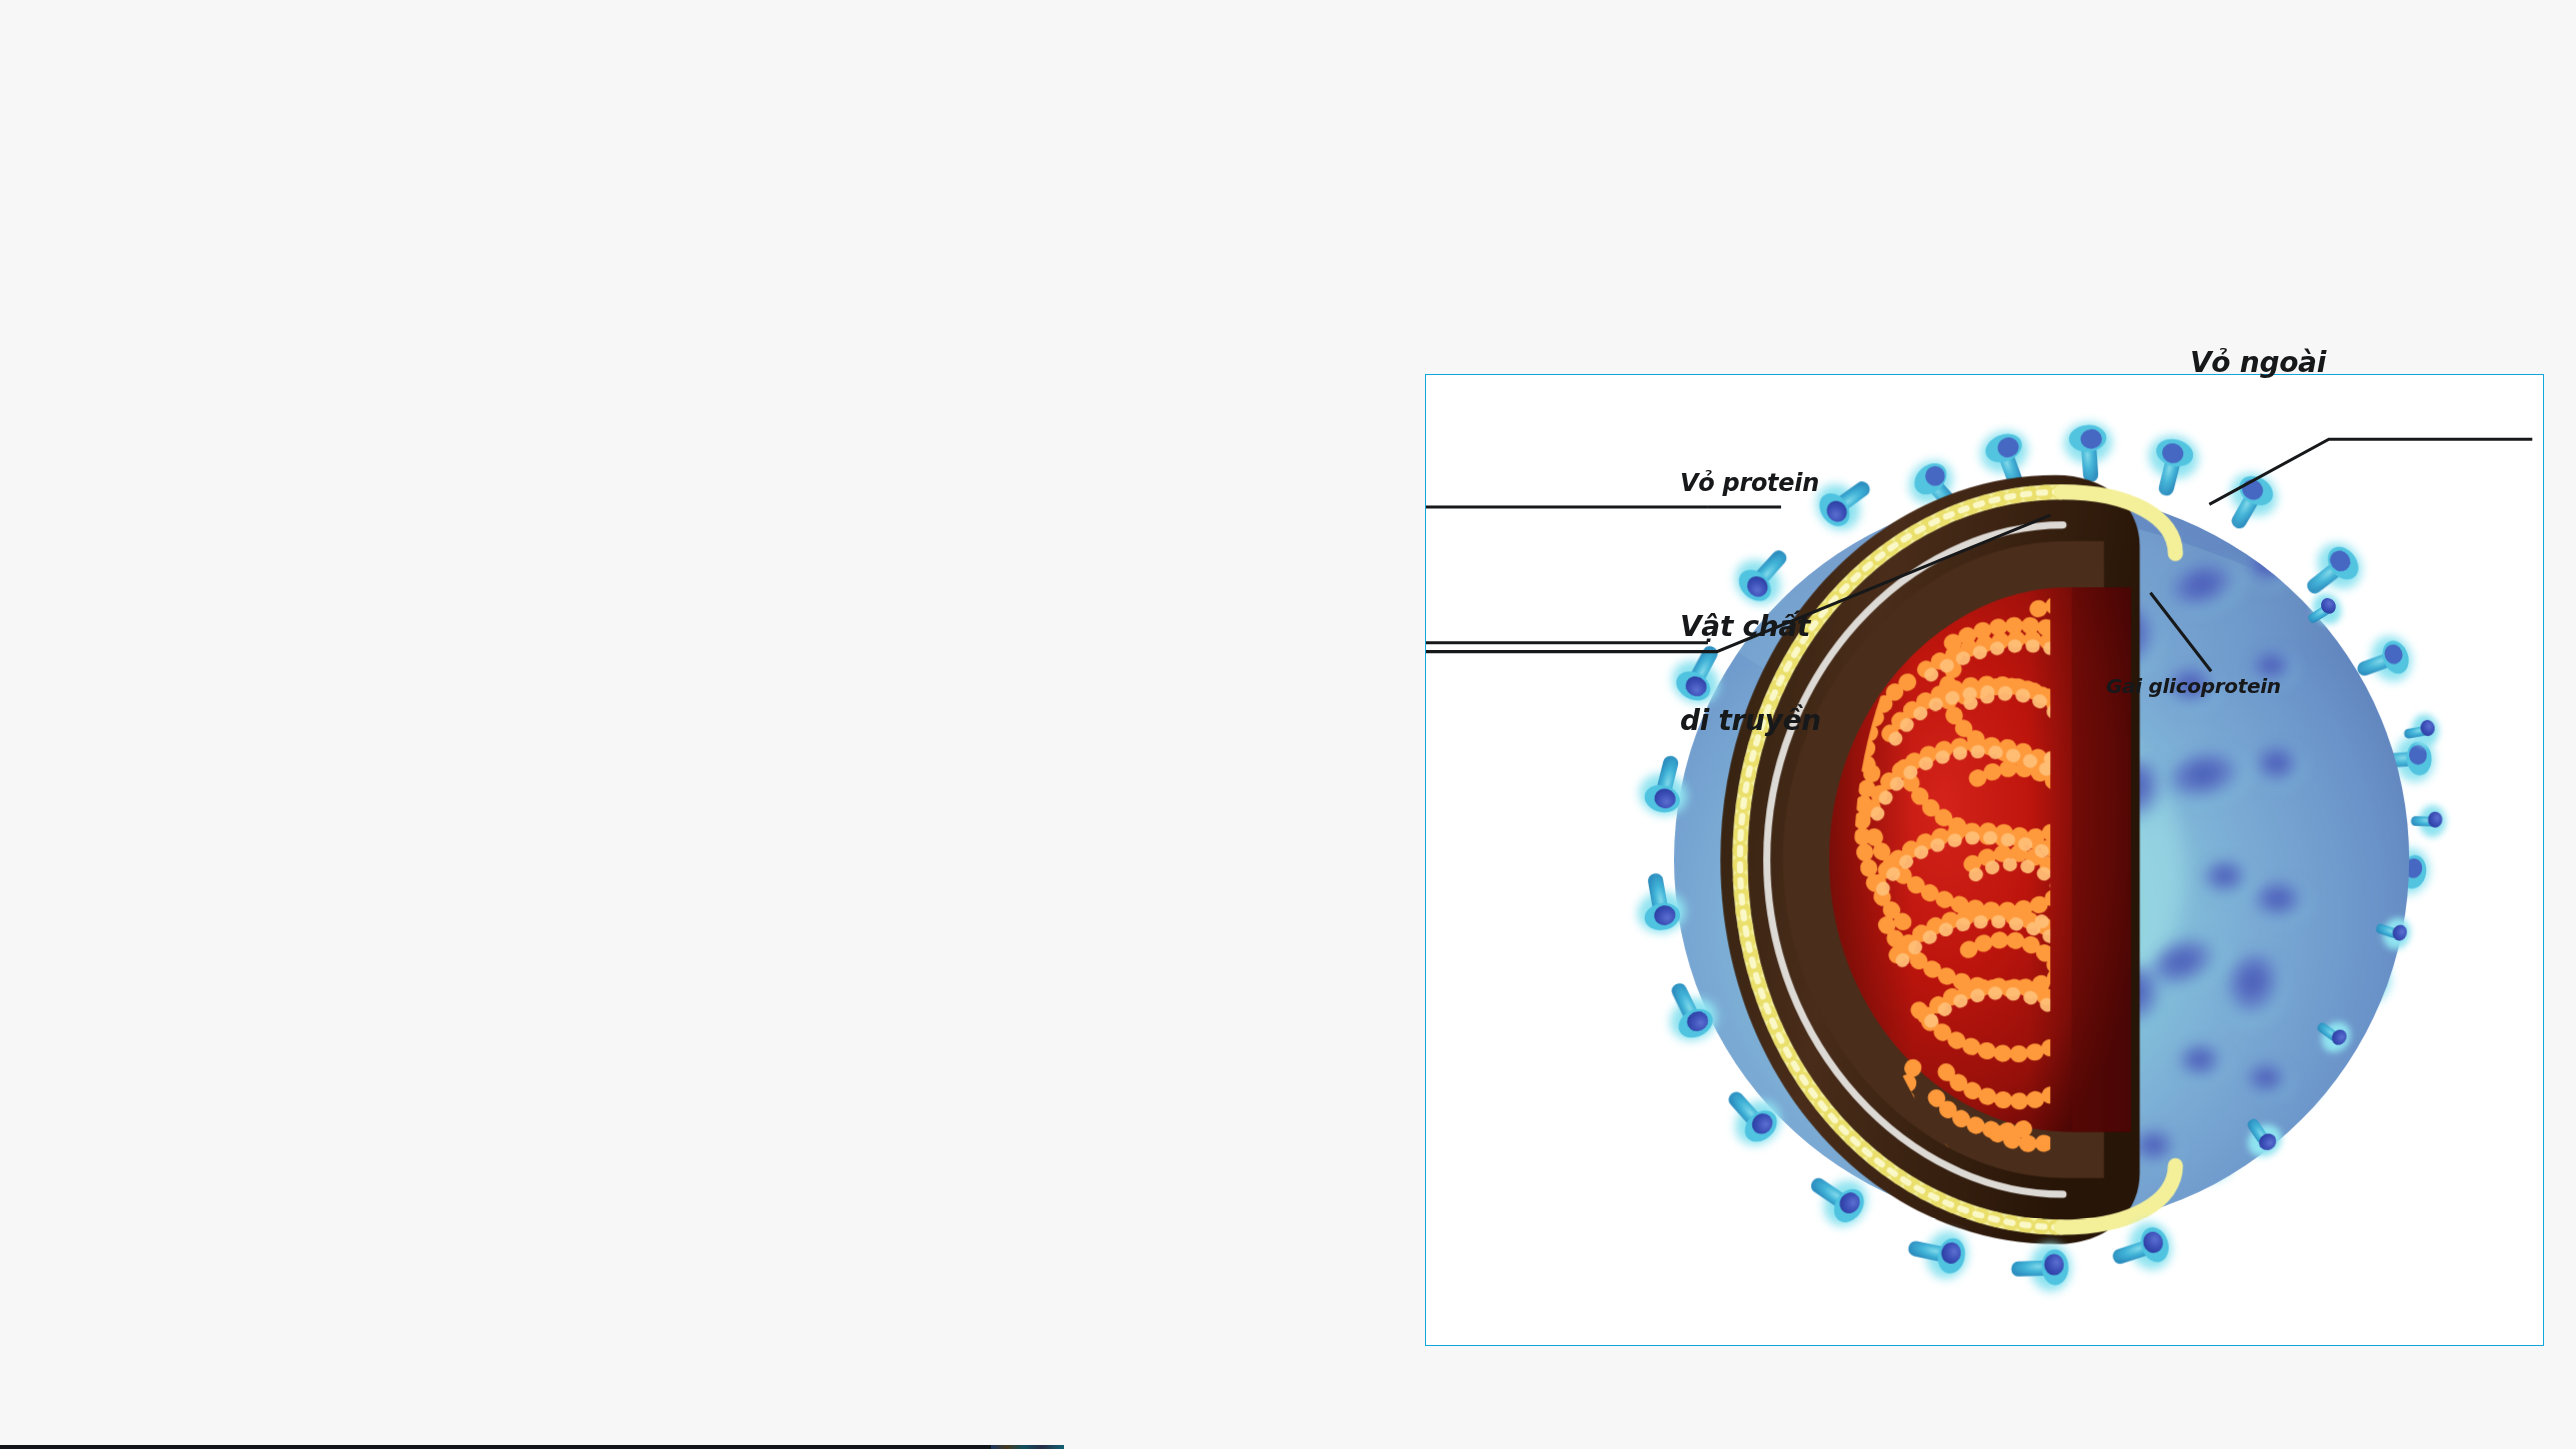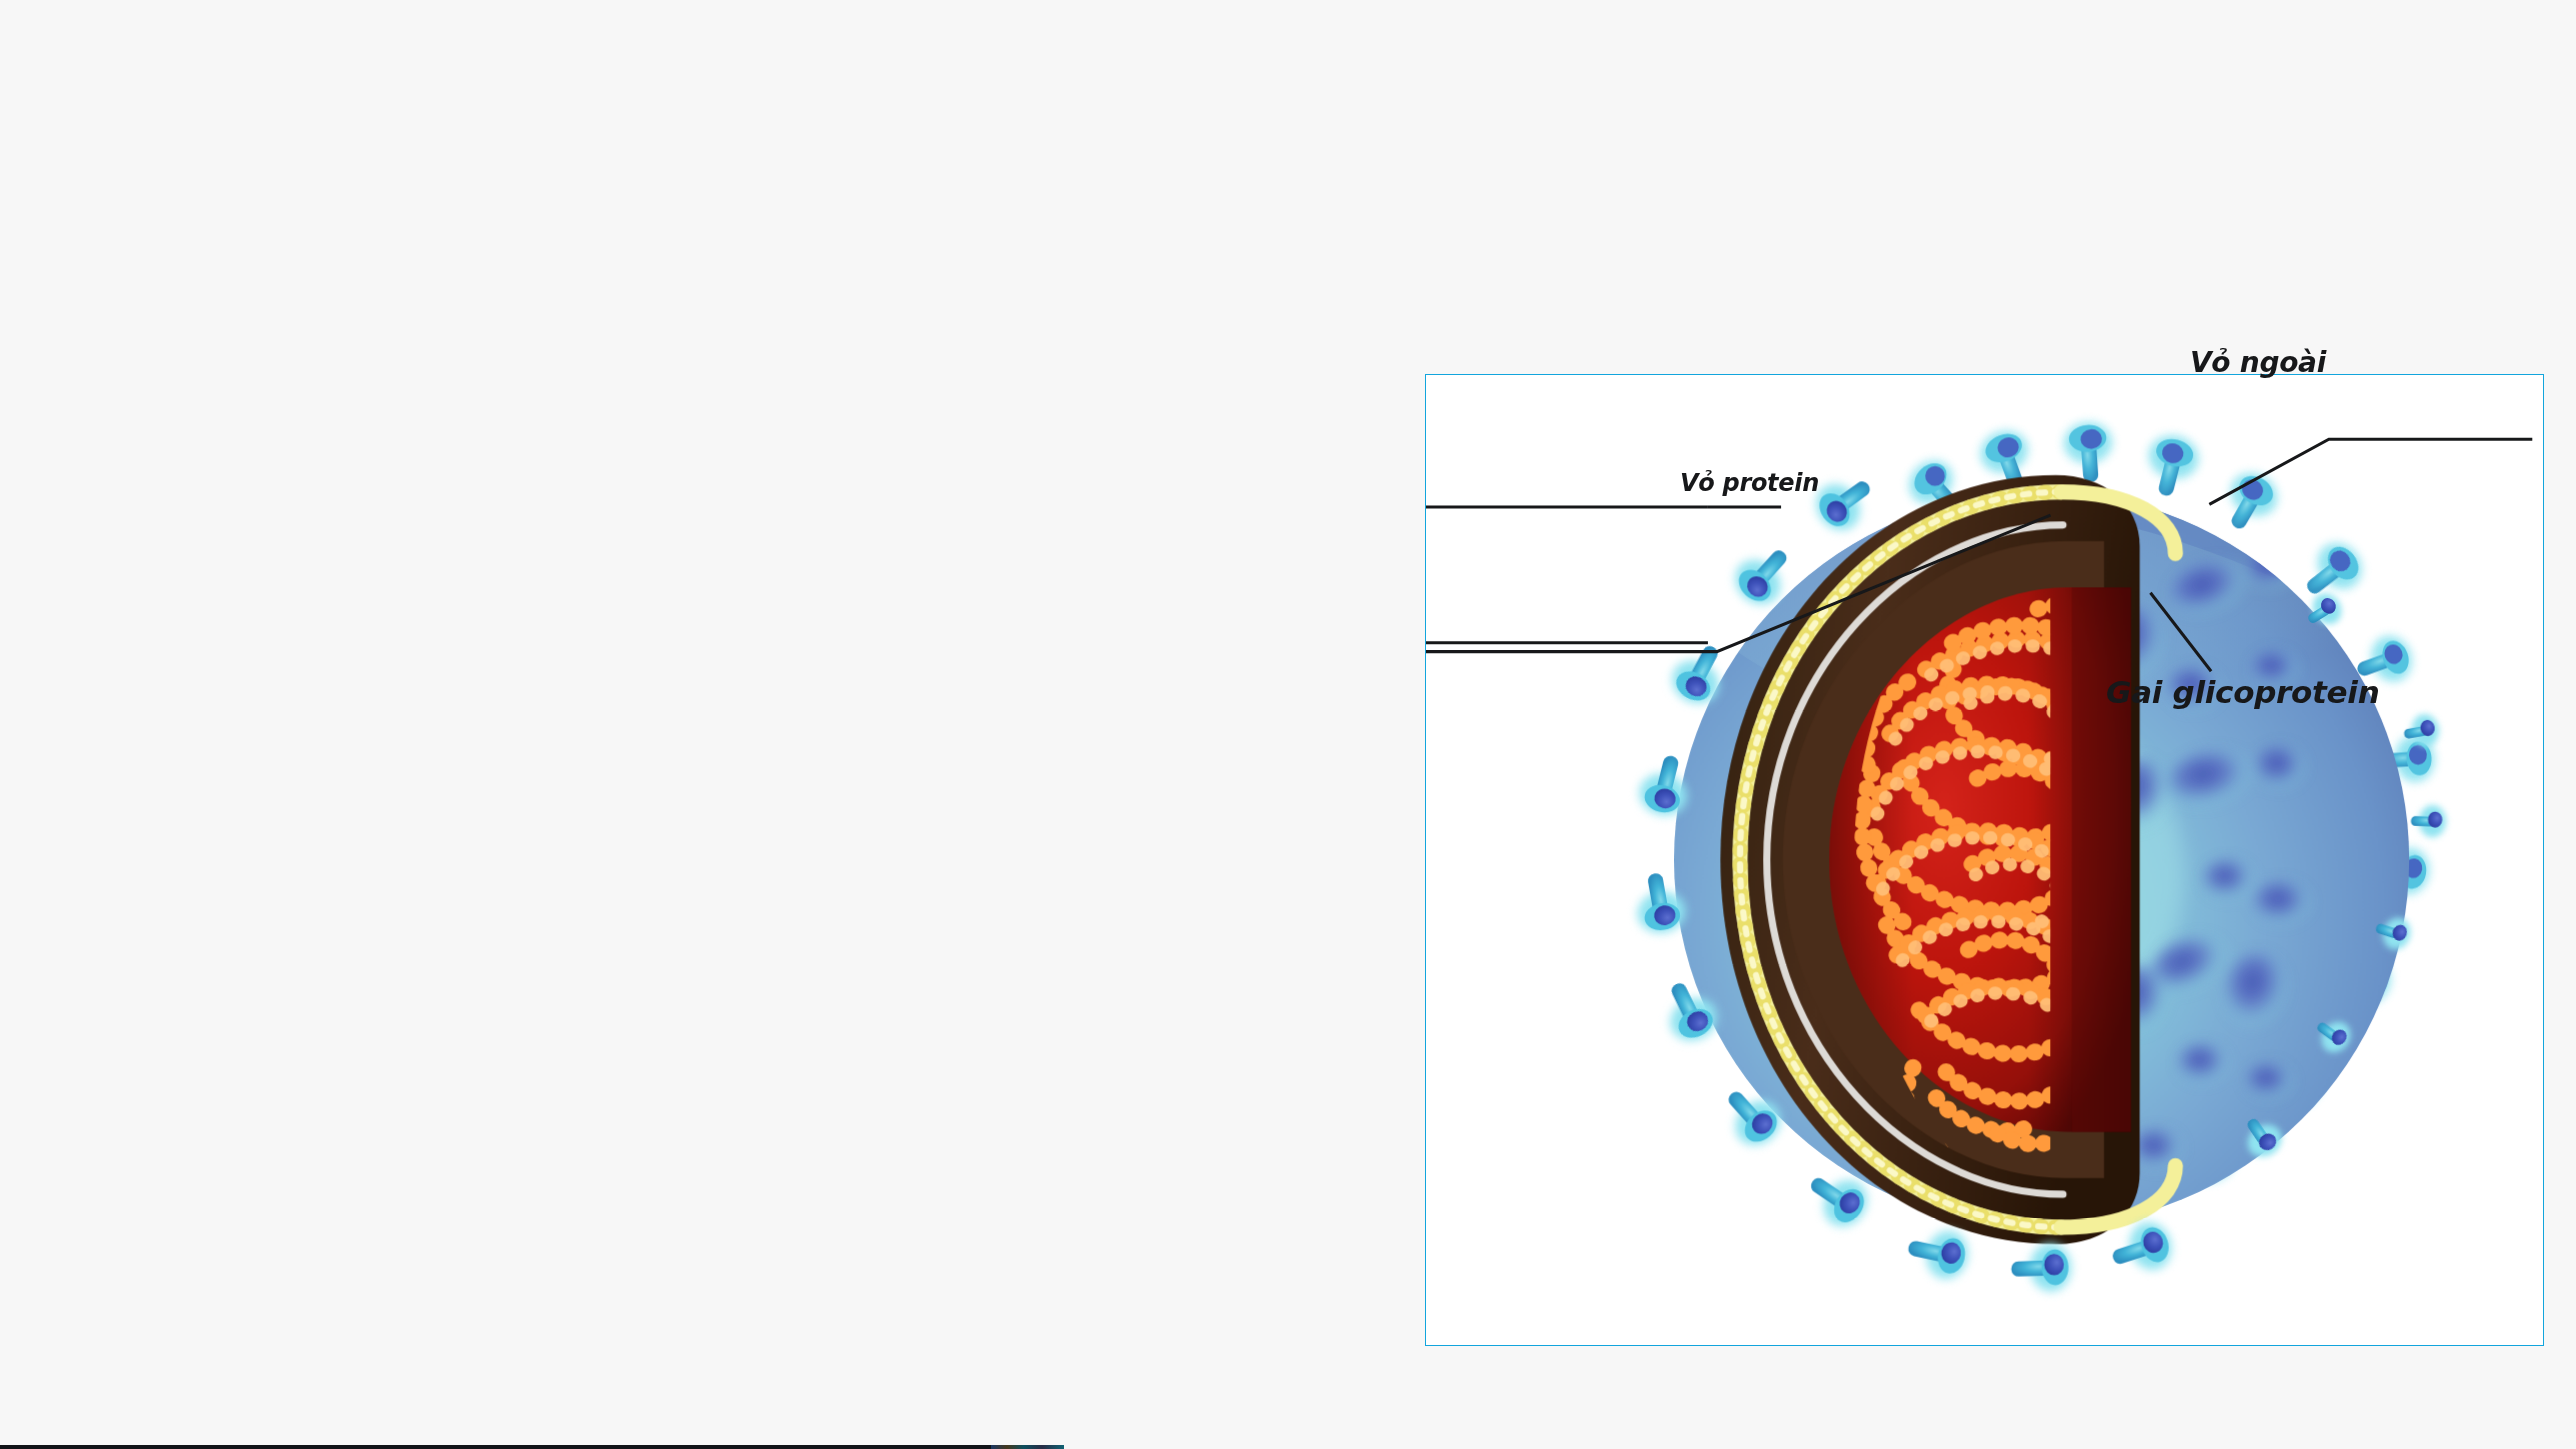--- a/index.html
+++ b/index.html
@@ -75,21 +75,21 @@
     font-size: 28px;
   }
   #label-vo-ngoai {
     left: 764px;
     top: -28px;
     font-size: 28px;
   }
   #label-gai {
     left: 680px;
     top: 300px;
-    font-size: 31px;
+    font-size: 20px;
   }
 </style>
 </head>
 <body>
 
 <div id="bottom-sliver"></div>
 <div id="bottom-sliver-tail"></div>
 
 <div id="figure-frame">
 
@@ -472,18 +472,22 @@
 
       <path d="M 1252 70 L 1010 70 L 894 132" stroke="none"></path>
       <path d="M 1240 72 L 1012 72 L 878 145"></path>
 
       <path d="M 880 332 L 812 244"></path>
     </g>
   </svg>
 
   <div class="fig-label" id="label-vo-protein">Vỏ protein</div>
 
+  <div class="fig-label" id="label-vat-chat">
+    <div>Vật chất</div>
+    <div>di truyền</div>
+  </div>
 
   <div class="fig-label" id="label-vo-ngoai">Vỏ ngoài</div>
 
   <div class="fig-label" id="label-gai">Gai glicoprotein</div>
 </div>
 
 
 </body></html>

